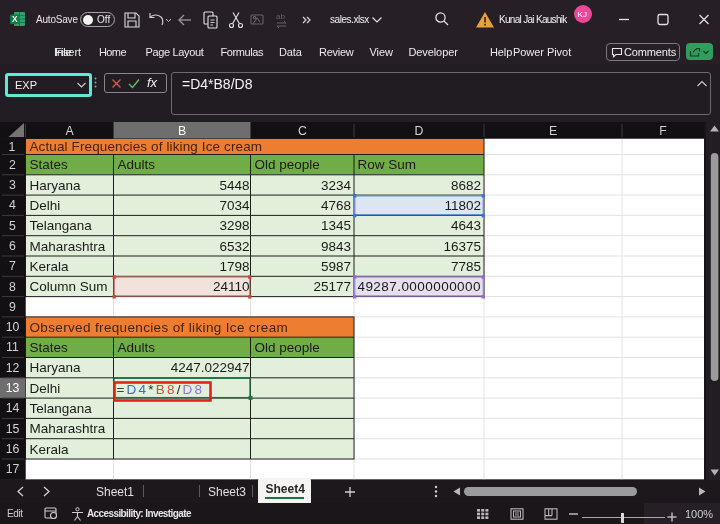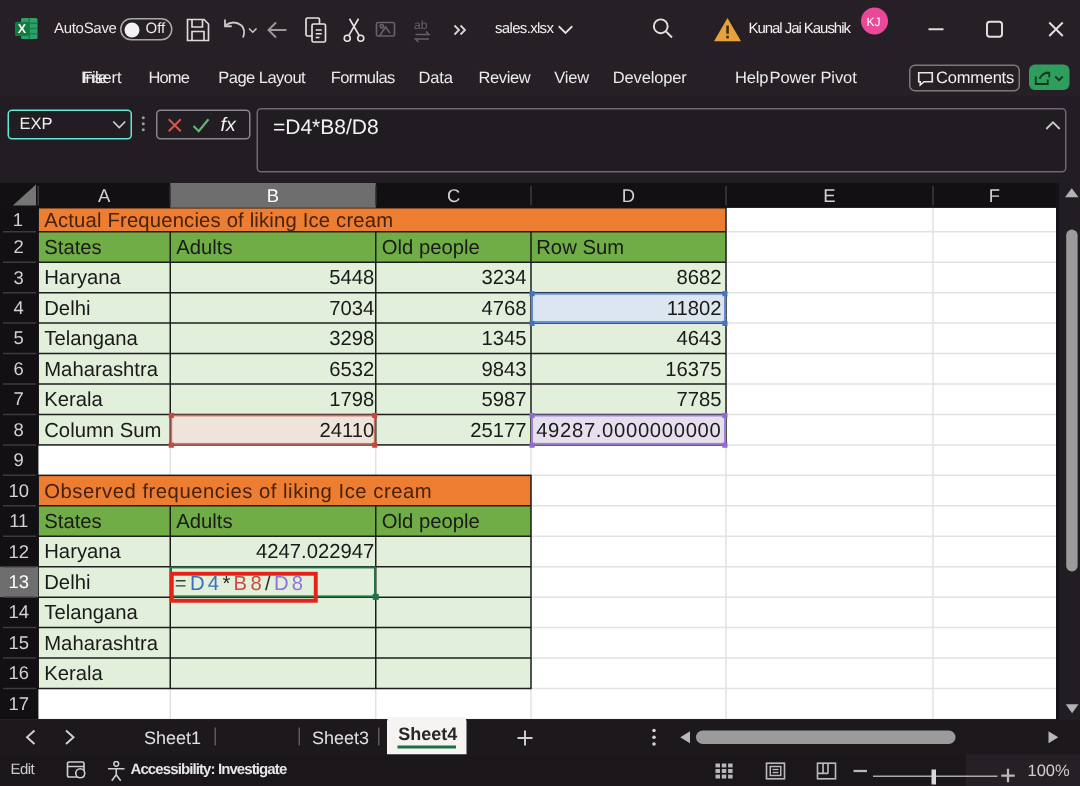--- a/index.html
+++ b/index.html
@@ -128,21 +128,21 @@
       <path d="M1.5 5 v5 h8 v-3" stroke="#12391f" stroke-width="1.2" fill="none"></path>
       <path d="M4 6.5 q2 -4 6 -4" stroke="#12391f" stroke-width="1.2" fill="none"></path>
       <path d="M7.5 2.5 h3 v3" stroke="#12391f" stroke-width="1.2" fill="none"></path>
       <path d="M14.5 5 l2.5 2.5 l2.5 -2.5" stroke="#12391f" stroke-width="1.2" fill="none"></path>
     </svg>
   </div>
 </div>
 
 <div class="abs" style="left:0;top:64px;width:720px;height:58px;background:#221d22;">
 
-  <div class="abs" style="left:5px;top:9px;width:81px;height:18px;border:1px solid #5eead4;border-radius:3px;">
+  <div class="abs" style="left:5px;top:9px;width:81px;height:18px;border:3px solid #5eead4;border-radius:3px;">
     <div class="t" style="left:7px;top:2.5px;font-size:11px;color:#f0f0f0;">EXP</div>
     <svg class="abs" style="left:68px;top:6px" width="11" height="7" viewBox="0 0 11 7">
       <path d="M1.5 1 l4 4 l4 -4" stroke="#d0d0d0" stroke-width="1.1" fill="none"></path>
     </svg>
   </div>
 
   <svg class="abs" style="left:93px;top:13px" width="5" height="12" viewBox="0 0 5 12">
     <circle cx="2.5" cy="1.5" r="1" fill="#9a9a9a"></circle>
         <circle cx="2.5" cy="5.5" r="1" fill="#9a9a9a"></circle>
         <circle cx="2.5" cy="9.5" r="1" fill="#9a9a9a"></circle>

